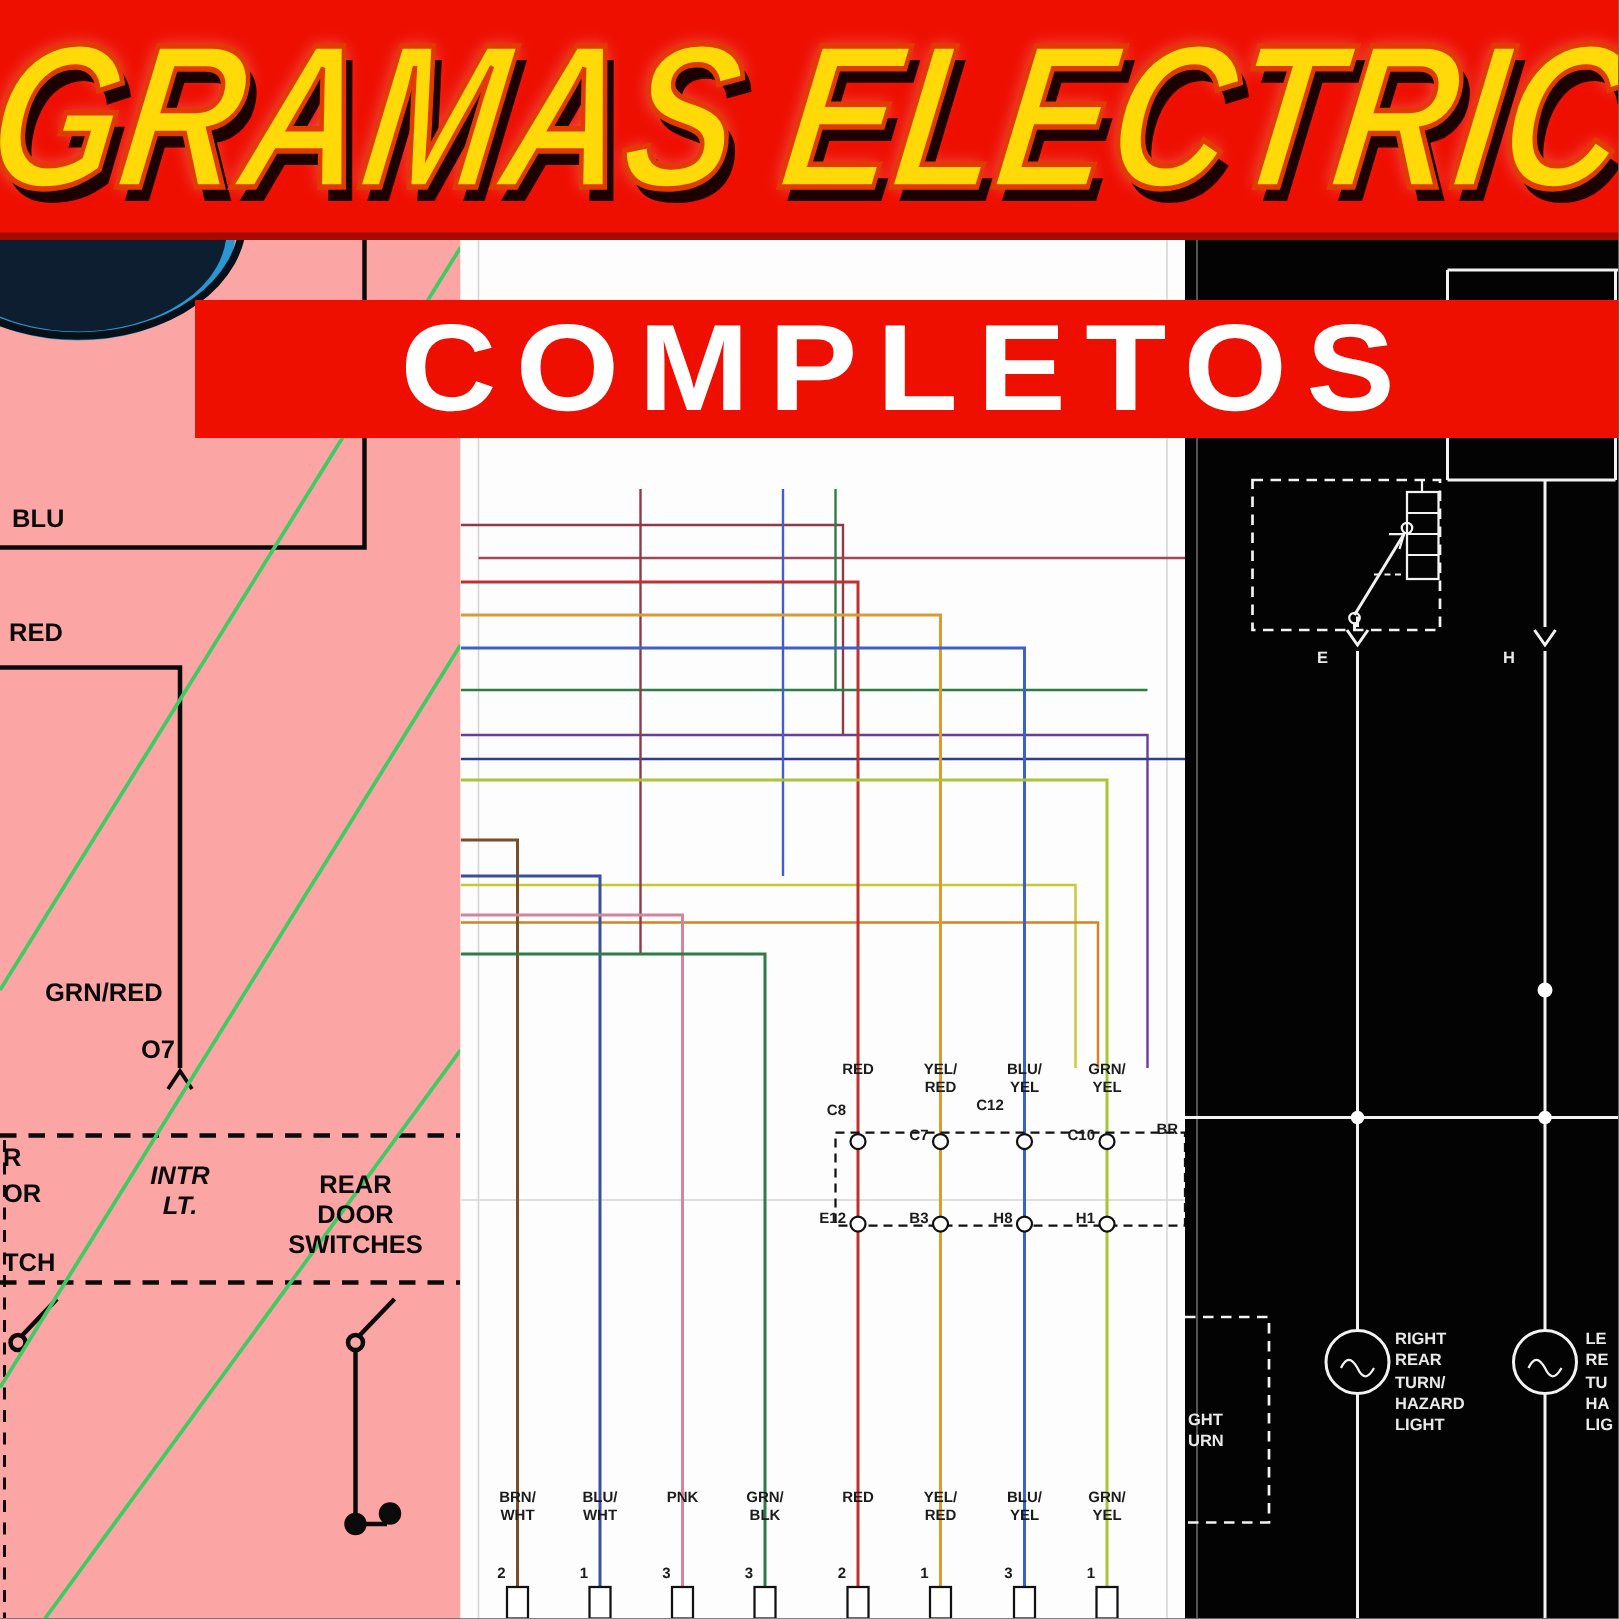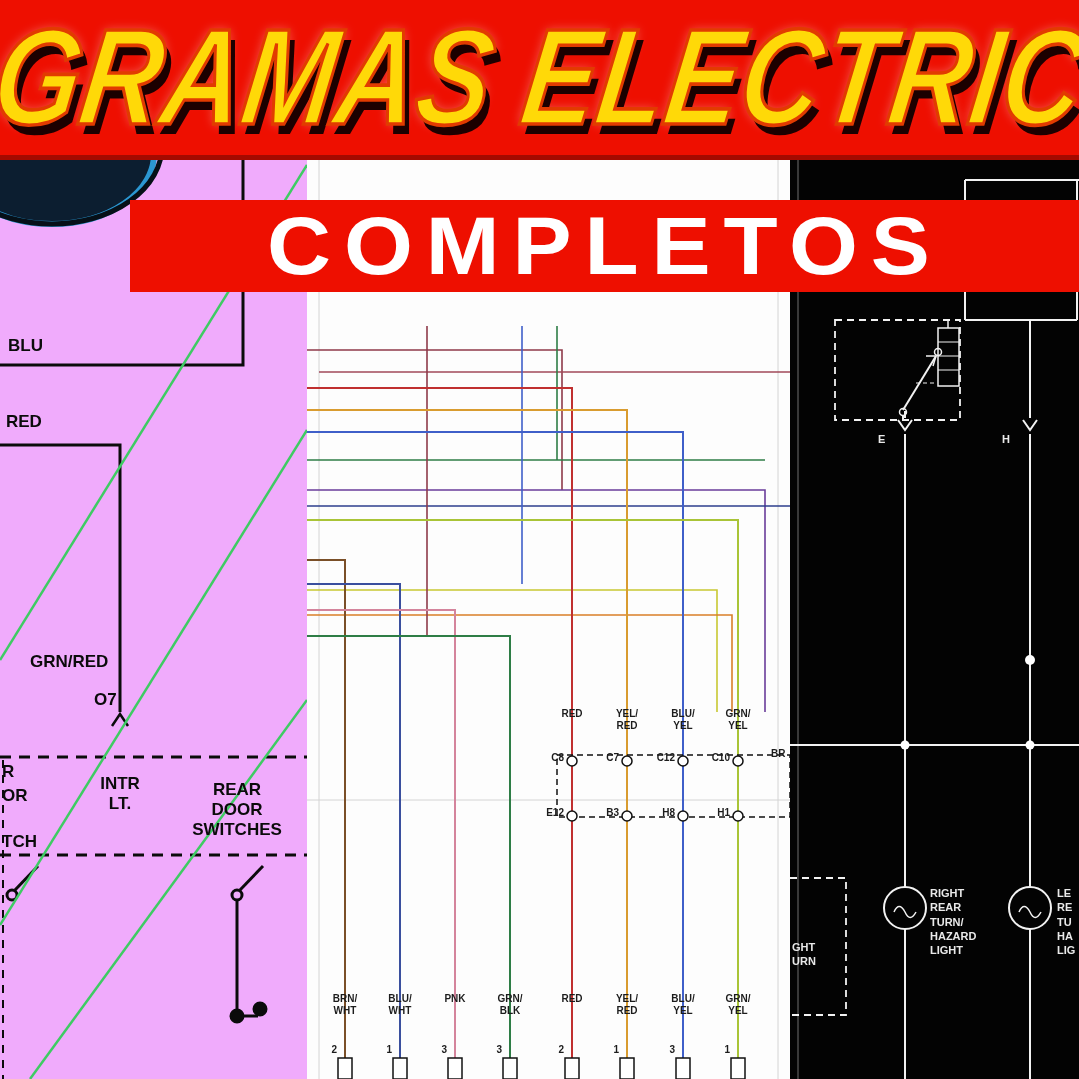--- a/index.html
+++ b/index.html
@@ -2,21 +2,21 @@
 <html><head>
 <meta charset="utf-8">
 <style>
   * { margin:0; padding:0; box-sizing:border-box; }
   html,body { width:1079px; height:1079px; overflow:hidden; background:#000;
               font-family:"Liberation Sans", sans-serif; }
   #stage { position:relative; width:1079px; height:1079px; overflow:hidden; background:#fff; }
   .abs { position:absolute; }
 
   
-  #panel-left  { left:0;   top:160px; width:307px; height:919px; background:#f0abfc; overflow:hidden; z-index:1; }
+  #panel-left  { left:0;   top:160px; width:307px; height:919px; background:#fca5a5; overflow:hidden; z-index:1; }
   #panel-mid   { left:307px; top:160px; width:483px; height:919px; background:#fdfdfd; overflow:hidden; z-index:1; }
   #panel-right { left:790px; top:160px; width:289px; height:919px; background:#030303; overflow:hidden; z-index:1; }
   #panel-left svg, #panel-mid svg, #panel-right svg { position:absolute; left:0; top:0; }
 
   
   #banner-top { left:0; top:0; width:1079px; height:160px; background:#ee0f00;
                 border-bottom:5px solid #a40a00; display:flex; align-items:center;
                 justify-content:center; overflow:hidden; z-index:10; }
   #banner-title { font-size:112px; font-weight:900; font-style:italic; white-space:nowrap;
                   color:#ffd908; -webkit-text-stroke:3px #e23b00;
@@ -74,21 +74,21 @@
       <g stroke="#3ecb63" stroke-width="2.5" fill="none">
         <path d="M307 5 L0 500"></path>
         <path d="M307 270 L0 765"></path>
         <path d="M307 540 L30 919"></path>
       </g>
     </svg>
     <span class="lblL" style="left:8px;  top:176px;">BLU</span>
     <span class="lblL" style="left:6px;  top:252px;">RED</span>
     <span class="lblL" style="left:30px; top:492px;">GRN/RED</span>
     <span class="lblL" style="left:94px; top:530px;">O7</span>
-    <span class="lblL ctr" style="left:78px;  top:614px; width:84px;">INTR
+    <span class="lblL ctr" style="left:78px;  top:614px; width:84px;font-style:italic;">INTR
 LT.</span>
     <span class="lblL ctr" style="left:172px; top:620px; width:130px;">REAR
 DOOR
 SWITCHES</span>
     <span class="lblL" style="left:2px; top:602px;">R</span>
     <span class="lblL" style="left:2px; top:626px;">OR</span>
     <span class="lblL" style="left:2px; top:672px;">TCH</span>
   </div>
 
   <div id="panel-mid" class="abs">
@@ -152,23 +152,23 @@
 
     <span class="lblM" style="left:241px; top:548px; width:48px;">RED</span>
     <span class="lblM" style="left:296px; top:548px; width:48px;">YEL/
 RED</span>
     <span class="lblM" style="left:352px; top:548px; width:48px;">BLU/
 YEL</span>
     <span class="lblM" style="left:407px; top:548px; width:48px;">GRN/
 YEL</span>
     <span class="lblM lt" style="left:464px; top:548px; width:24px;">BR</span>
 
-    <span class="lblM rt" style="left:227px; top:592px; width:30px;">C8</span>
+    <span class="lblM rt" style="left:227px; top:575px; width:30px;">C8</span>
     <span class="lblM rt" style="left:282px; top:592px; width:30px;">C7</span>
-    <span class="lblM rt" style="left:338px; top:592px; width:30px;">C12</span>
+    <span class="lblM rt" style="left:338px; top:572px; width:30px;text-align:center;">C12</span>
     <span class="lblM rt" style="left:393px; top:592px; width:30px;">C10</span>
     <span class="lblM rt" style="left:227px; top:647px; width:30px;">E12</span>
     <span class="lblM rt" style="left:282px; top:647px; width:30px;">B3</span>
     <span class="lblM rt" style="left:338px; top:647px; width:30px;">H8</span>
     <span class="lblM rt" style="left:393px; top:647px; width:30px;">H1</span>
 
     <span class="lblM" style="left:14px;  top:833px; width:48px;">BRN/
 WHT</span>
     <span class="lblM" style="left:69px;  top:833px; width:48px;">BLU/
 WHT</span>

